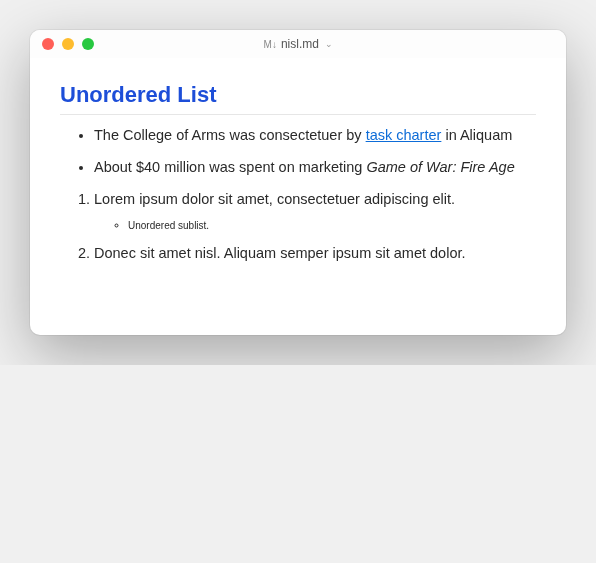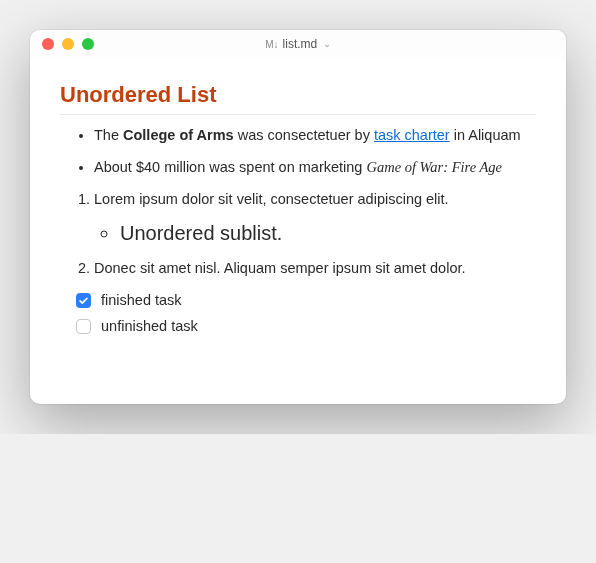--- a/index.html
+++ b/index.html
@@ -61,21 +61,21 @@
       font-size: 9px;
       margin-left: 2px;
     }
     .content {
       padding: 20px 30px 60px 30px;
       color: #2a2a2a;
     }
     h2 {
       font-size: 22px;
       font-weight: 700;
-      color: #c2410c;
+      color: #1d4ed8;
       margin-top: 18px;
       margin-bottom: 2px;
       padding-bottom: 6px;
       border-bottom: 1px solid #e6e6e6;
     }
     h2:first-child {
       margin-top: 4px;
     }
     ul.top, ol.top {
       padding-left: 34px;
@@ -93,30 +93,31 @@
     }
     ol.top > li::marker {
       font-size: 14.5px;
     }
     ul.sub {
       list-style-type: circle;
       padding-left: 26px;
       margin-top: 8px;
     }
     ul.sub > li {
-      font-size: 20px;
+      font-size: 10px;
       line-height: 1.5;
       margin-bottom: 4px;
+      margin-left: 8px;
     }
     a {
       color: #0d6cd8;
       text-decoration: underline;
     }
-    .bold { font-weight: 700; }
-    .italic { font-style: italic; font-family: Liberation Serif, serif; }
+    .bold { font-weight: 400; }
+    .italic { font-style: italic; }
     .task-list {
       list-style: none;
       padding-left: 16px;
       margin-top: 12px;
     }
     .task-list li {
       display: flex;
       align-items: center;
       gap: 10px;
       font-size: 14.5px;
@@ -149,56 +150,42 @@
 
 <div class="window">
   <div class="titlebar">
     <div class="traffic-lights">
       <div class="traffic-light tl-close"></div>
       <div class="traffic-light tl-min"></div>
       <div class="traffic-light tl-max"></div>
     </div>
     <div class="title-center">
       <span class="file-icon">M↓</span>
-      <span>list.md</span>
+      <span>nisl.md</span>
       <span class="chev">⌄</span>
     </div>
   </div>
 
   <div class="content">
 
     <h2>Unordered List</h2>
     <ul class="top">
       <li>
         <span>The </span><span class="bold">College of Arms</span><span> was consectetuer by </span><a href="#">task charter</a><span> in Aliquam</span>
       </li>
       <li>
         <span>About $40 million was spent on marketing </span><span class="italic">Game of War: Fire Age</span>
       </li>
     </ul>
 
     <ol class="top">
       <li>
-        <span>Lorem ipsum dolor sit velit, consectetuer adipiscing elit.</span>
+        <span>Lorem ipsum dolor sit amet, consectetuer adipiscing elit.</span>
         <ul class="sub">
           <li>Unordered sublist.</li>
         </ul>
       </li>
       <li>Donec sit amet nisl. Aliquam semper ipsum sit amet dolor.</li>
     </ol>
 
-    <ul class="task-list">
-      <li>
-        <span class="checkbox checked">
-          <svg viewBox="0 0 16 16">
-              <path d="M3 8.5 L6.2 11.7 L13 4.9" stroke="#fff" stroke-width="2.4" fill="none" stroke-linecap="round" stroke-linejoin="round"></path>
-            </svg>
-        </span>
-        <span>finished task</span>
-      </li>
-      <li>
-        <span class="checkbox unchecked"></span>
-        <span>unfinished task</span>
-      </li>
-    </ul>
 
   </div>
 </div>
 
 </body></html>

